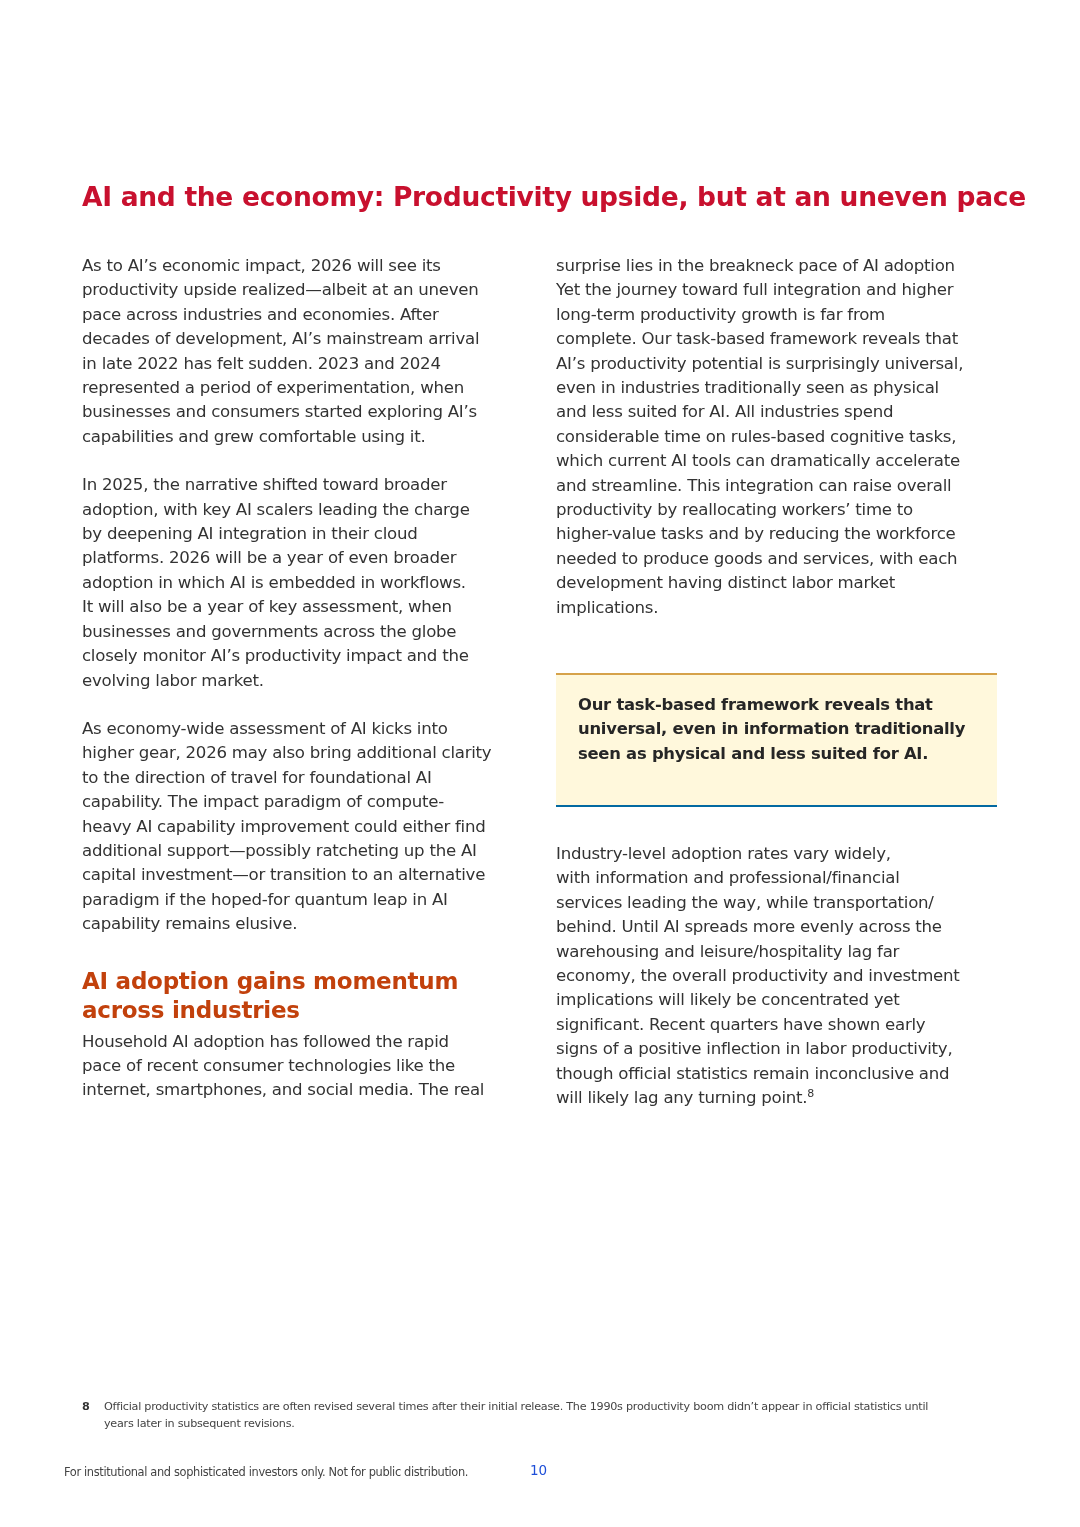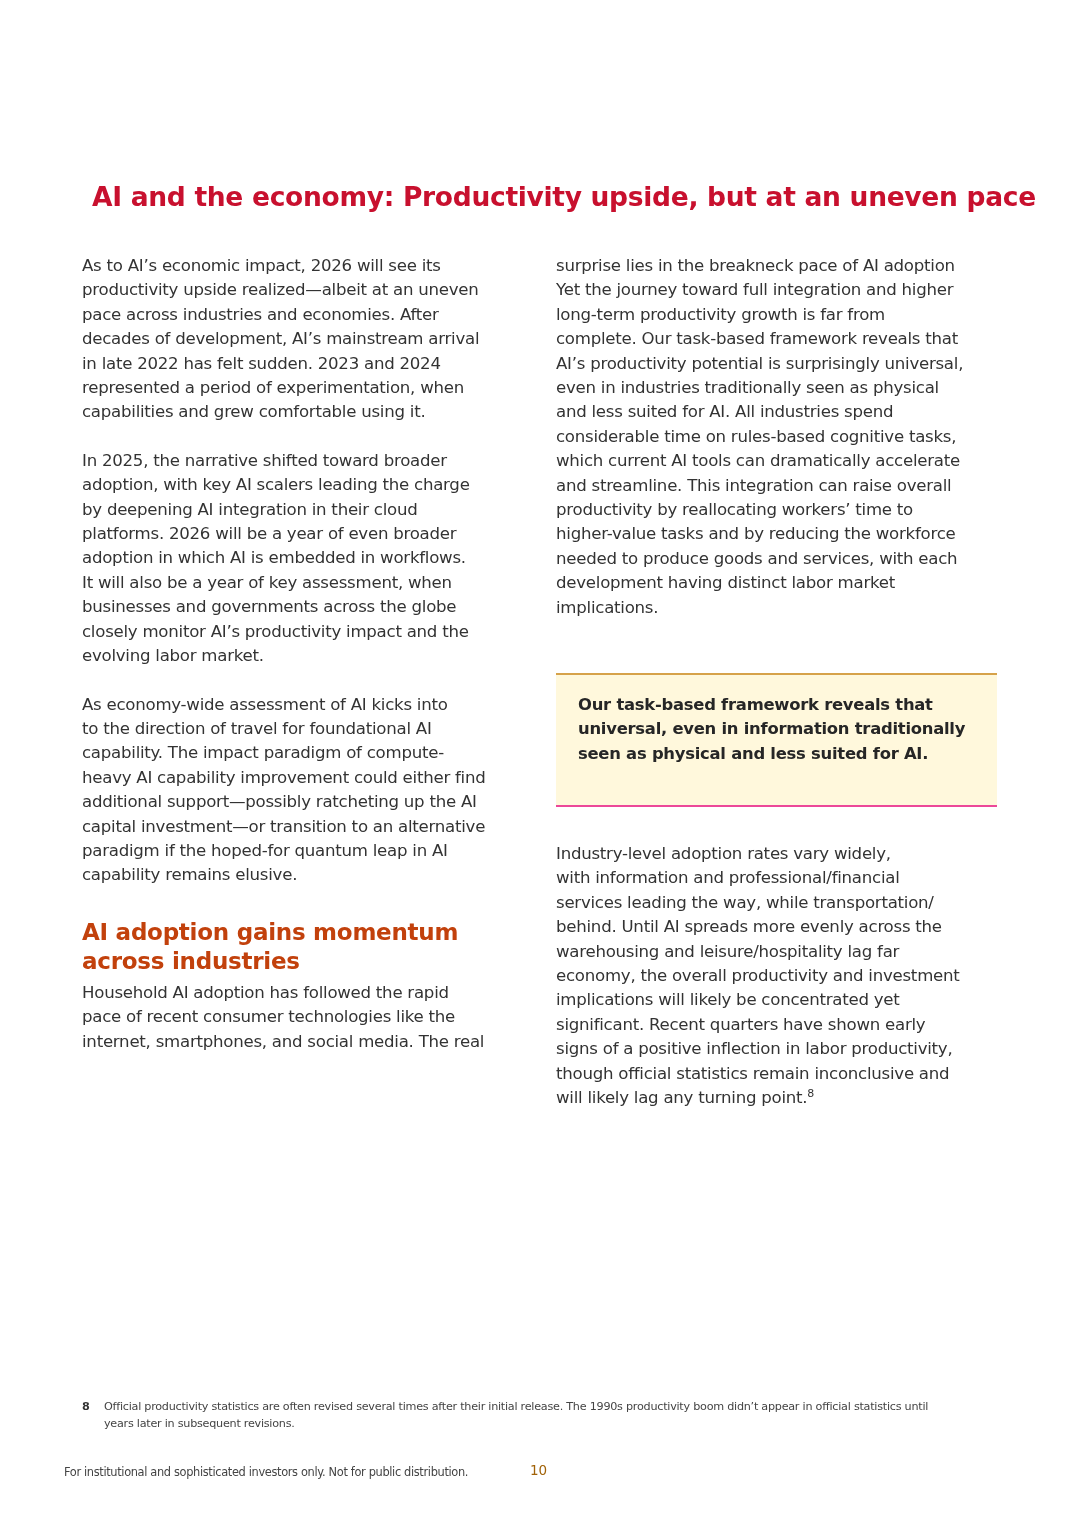--- a/index.html
+++ b/index.html
@@ -1,71 +1,73 @@
 <!DOCTYPE html>
 <html><head>
   <meta charset="utf-8">
   <style>
     html, body { margin: 0; padding: 0; background: #ffffff; }
     body { width: 1080px; height: 1527px; position: relative; overflow: hidden;
            font-family: "DejaVu Sans", sans-serif; color: #2b2b2b; }
-    .page-title { position: absolute; left: 92px; top: 181px; width: 940px;
+    .page-title { position: absolute; left: 82px; top: 181px; width: 940px;
                   font-size: 26.5px; font-weight: bold; color: #c8102e; letter-spacing: -0.3px;
                   white-space: nowrap; }
     .col { position: absolute; font-size: 16.6px; line-height: 24.4px; color: #333333; }
     .col-left { left: 82px; top: 254px; width: 450px; }
     .col-right { left: 556px; top: 254px; width: 450px; }
     .col p { margin: 0; }
     .p-gap { margin-bottom: 24px !important; }
     .line { display: block; white-space: nowrap; letter-spacing: -0.25px; }
     .subhead { font-size: 23px; font-weight: bold; line-height: 29.5px; color: #c2410c;
                margin: 0; letter-spacing: -0.3px; }
     .callout { position: absolute; left: 556px; top: 673px; width: 441px; height: 134px;
-               background: #fff8dc; border-top: 2px solid #d6a24a; border-bottom: 2px solid #ec4899;
+               background: #fff8dc; border-top: 2px solid #d6a24a; border-bottom: 2px solid #0369a1;
                box-sizing: border-box; }
     .callout-text { position: absolute; left: 22px; top: 18px; font-size: 16.4px; line-height: 24.4px;
                     font-weight: bold; color: #262626; }
     .col-right-2 { left: 556px; top: 842px; width: 450px; }
     sup { font-size: 11px; vertical-align: 6px; line-height: 0; }
     .footnote { position: absolute; left: 82px; top: 1399px; width: 910px; font-size: 11.2px;
                 line-height: 16.5px; color: #444444; }
     .fn-num { position: absolute; left: 0; top: 0; font-weight: bold; color: #333; }
     .fn-text { position: absolute; left: 22px; top: 0; width: 900px; letter-spacing: -0.3px; }
     .footer-note { position: absolute; left: 64px; top: 1465px; font-size: 11.4px; color: #444;
                    letter-spacing: -0.35px; }
-    .page-num { position: absolute; left: 530px; top: 1462px; font-size: 13.5px; color: #a16207; }
+    .page-num { position: absolute; left: 530px; top: 1462px; font-size: 13.5px; color: #1d4ed8; }
   </style>
 </head>
 <body>
 
 <h1 class="page-title" style="margin:0;">AI and the economy: Productivity upside, but at an uneven pace</h1>
 
 <div class="col col-left">
   <p class="p-gap">
     <span class="line">As to AI’s economic impact, 2026 will see its</span>
     <span class="line">productivity upside realized—albeit at an uneven</span>
     <span class="line">pace across industries and economies. After</span>
     <span class="line">decades of development, AI’s mainstream arrival</span>
     <span class="line">in late 2022 has felt sudden. 2023 and 2024</span>
     <span class="line">represented a period of experimentation, when</span>
+    <span class="line">businesses and consumers started exploring AI’s</span>
     <span class="line">capabilities and grew comfortable using it.</span>
   </p>
   <p class="p-gap">
     <span class="line">In 2025, the narrative shifted toward broader</span>
     <span class="line">adoption, with key AI scalers leading the charge</span>
     <span class="line">by deepening AI integration in their cloud</span>
     <span class="line">platforms. 2026 will be a year of even broader</span>
     <span class="line">adoption in which AI is embedded in workflows.</span>
     <span class="line">It will also be a year of key assessment, when</span>
     <span class="line">businesses and governments across the globe</span>
     <span class="line">closely monitor AI’s productivity impact and the</span>
     <span class="line">evolving labor market.</span>
   </p>
   <p style="margin-bottom:28px;">
     <span class="line">As economy-wide assessment of AI kicks into</span>
+    <span class="line">higher gear, 2026 may also bring additional clarity</span>
     <span class="line">to the direction of travel for foundational AI</span>
     <span class="line">capability. The impact paradigm of compute-</span>
     <span class="line">heavy AI capability improvement could either find</span>
     <span class="line">additional support—possibly ratcheting up the AI</span>
     <span class="line">capital investment—or transition to an alternative</span>
     <span class="line">paradigm if the hoped-for quantum leap in AI</span>
     <span class="line">capability remains elusive.</span>
   </p>
   <h2 class="subhead" style="margin-top:30px;">
     <span class="line">AI adoption gains momentum</span>

